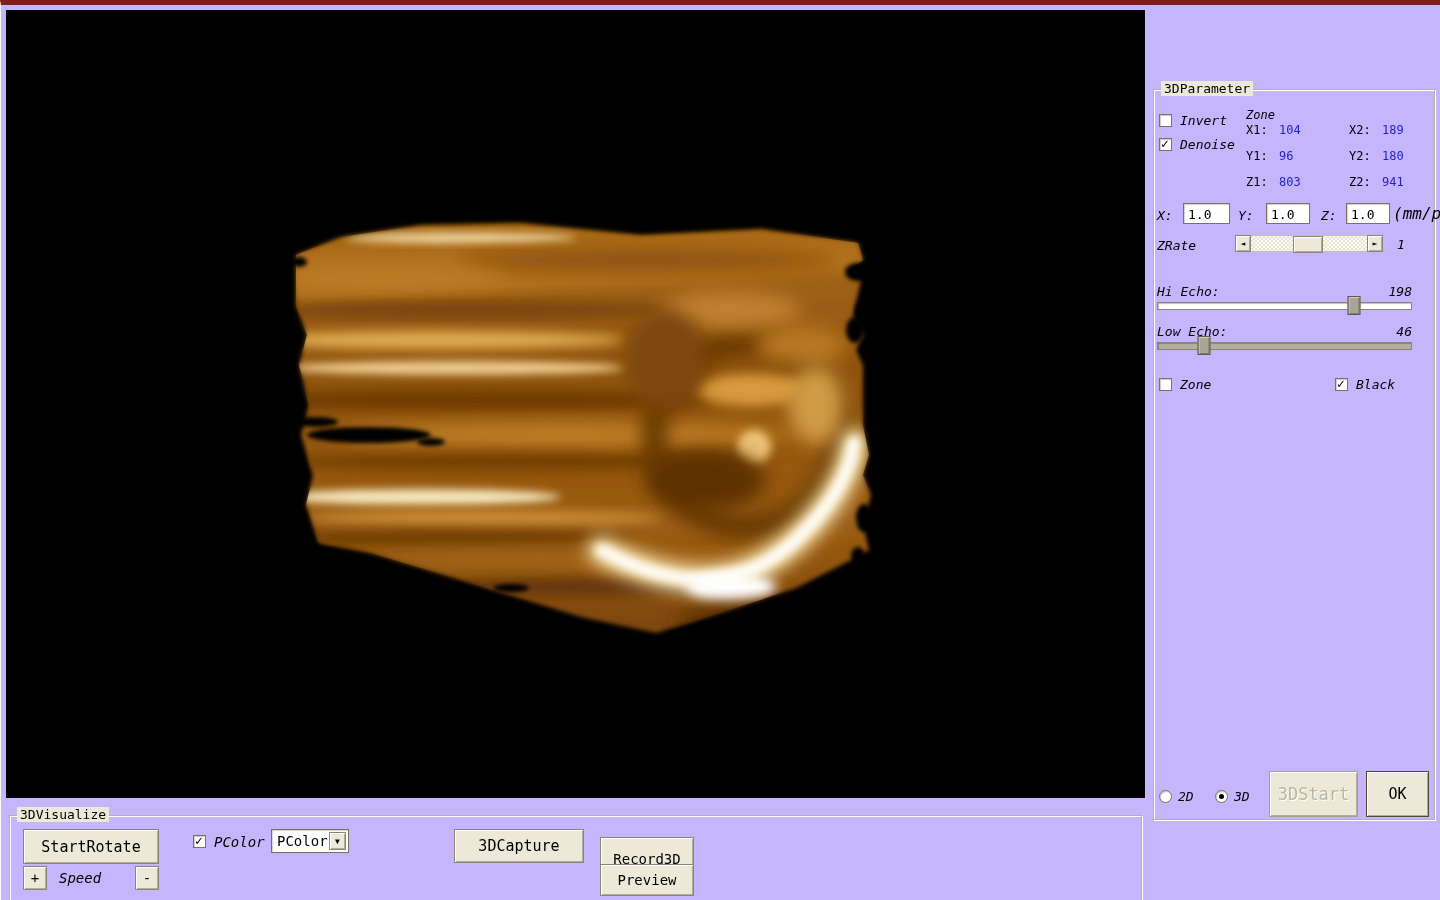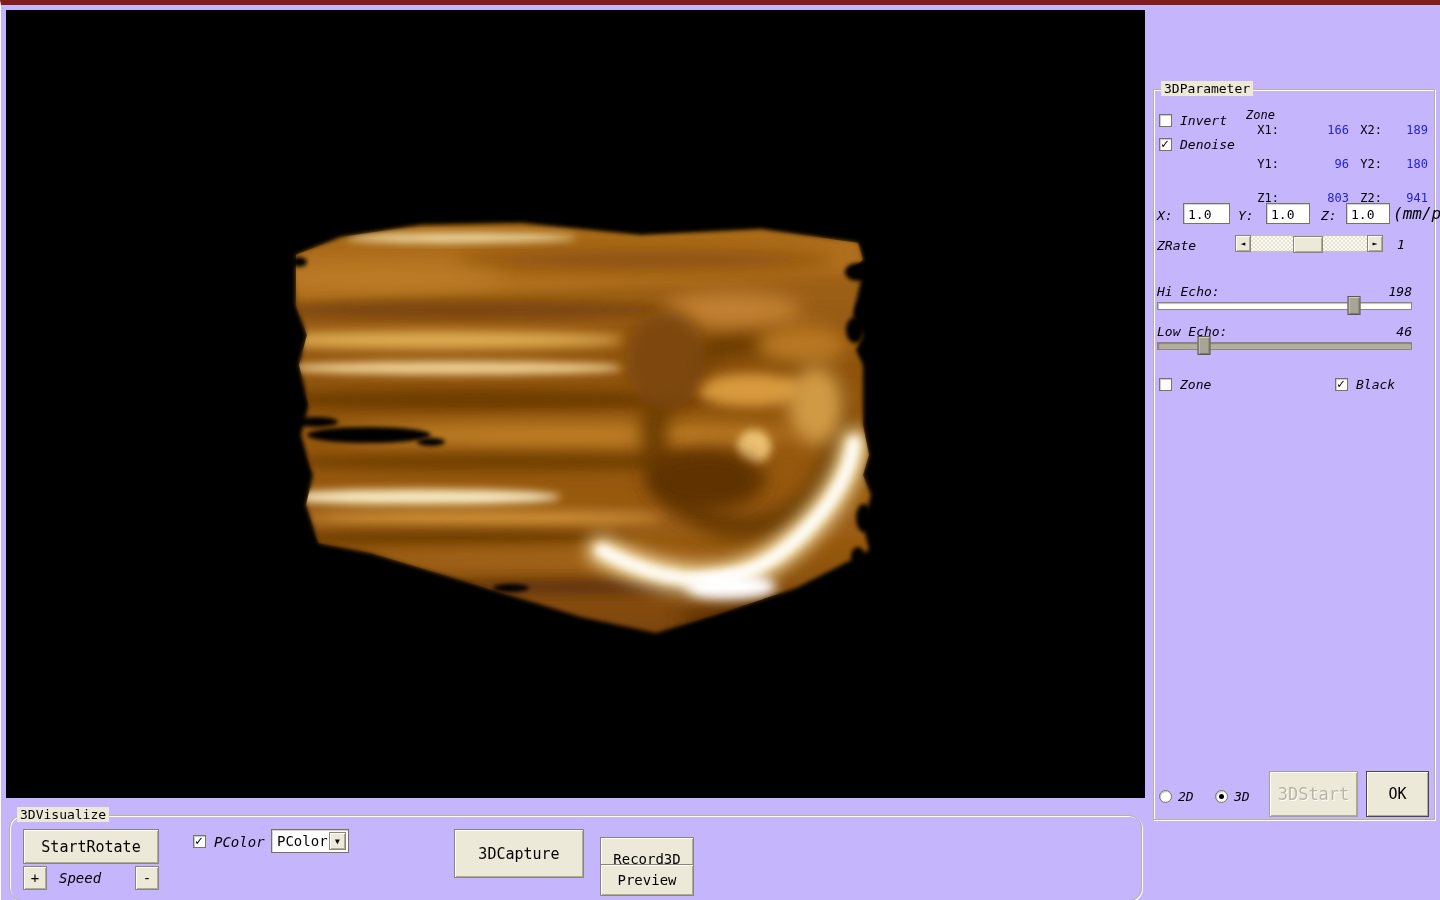--- a/index.html
+++ b/index.html
@@ -17,21 +17,21 @@
               background:#000; }
   .viewport svg { display:block; width:100%; height:100%; }
 
   
   .groupbox { position:absolute; border:1px solid #b6b2a2;
               box-shadow:inset 1px 1px 0 #fffef7, 1px 1px 0 #fffef7; }
   .group-label { position:absolute; top:-9px; left:7px; background:#ece9d8;
                  padding:0 3px; font-size:13px; white-space:nowrap; }
 
   .param-panel { left:1152px; top:84px; width:282px; height:731px; }
-  .vis-panel   { left:8px;  top:810px; width:1133px; height:86px;border-radius:13px; }
+  .vis-panel   { left:8px;  top:810px; width:1133px; height:86px; }
 
   .abs { position:absolute; }
   .lbl { white-space:nowrap;font-style:italic; }
 
   
   .btn { position:absolute; display:flex; align-items:center; justify-content:center;
          background:#ece9d8; border:1px solid #8a8677;
          box-shadow:inset 1px 1px 0 #ffffff, inset -1px -1px 0 #b0ac9c;
          font-family:inherit; font-size:15px; cursor:pointer; white-space:nowrap; }
   .btn.small { font-size:14px; }
@@ -186,23 +186,23 @@
     <span class="group-label">3DParameter</span>
 
     <span class="checkbox" style="left:5px; top:24px;"></span>
     <span class="abs lbl" style="left:26px; top:23px;">Invert</span>
 
     <span class="checkbox on" style="left:5px; top:48px;"></span>
     <span class="abs lbl" style="left:26px; top:47px;">Denoise</span>
 
     <span class="abs lbl" style="left:92px; top:18px; font-size:12px;">Zone</span>
     <div class="abs" style="left:92px; top:33px; font-size:12px;">
-      <div style="display:grid; grid-template-columns:33px 70px 33px 46px; row-gap:20px;text-align:right;">
+      <div style="display:grid; grid-template-columns:33px 70px 33px 46px; row-gap:12px;">
         <span>X1:</span>
-        <span class="zone-val">166</span>
+        <span class="zone-val">104</span>
         <span>X2:</span>
         <span class="zone-val">189</span>
         <span>Y1:</span>
         <span class="zone-val">96</span>
         <span>Y2:</span>
         <span class="zone-val">180</span>
         <span>Z1:</span>
         <span class="zone-val">803</span>
         <span>Z2:</span>
         <span class="zone-val">941</span>
@@ -267,18 +267,18 @@
     <button class="btn small" style="left:125px; top:50px; width:24px; height:24px;">-</button>
 
     <span class="checkbox on" style="left:183px; top:19px;"></span>
     <span class="abs lbl" style="left:204px; top:18px; font-size:14px;">PColor</span>
 
     <div class="combo" style="left:261px; top:13px; width:78px; height:24px;">
       <span class="combo-text">PColor</span>
       <span class="combo-arrow">▼</span>
     </div>
 
-    <button class="btn" style="left:444px; top:13px; width:130px; height:49px;">3DCapture</button>
+    <button class="btn" style="left:444px; top:13px; width:130px; height:34px;">3DCapture</button>
     <button class="btn small" style="left:590px; top:21px; width:94px; height:44px;">Record3D</button>
     <button class="btn small" style="left:590px; top:48px; width:94px; height:32px;">Preview</button>
   </div>
 
 </div>
 
 </body></html>

